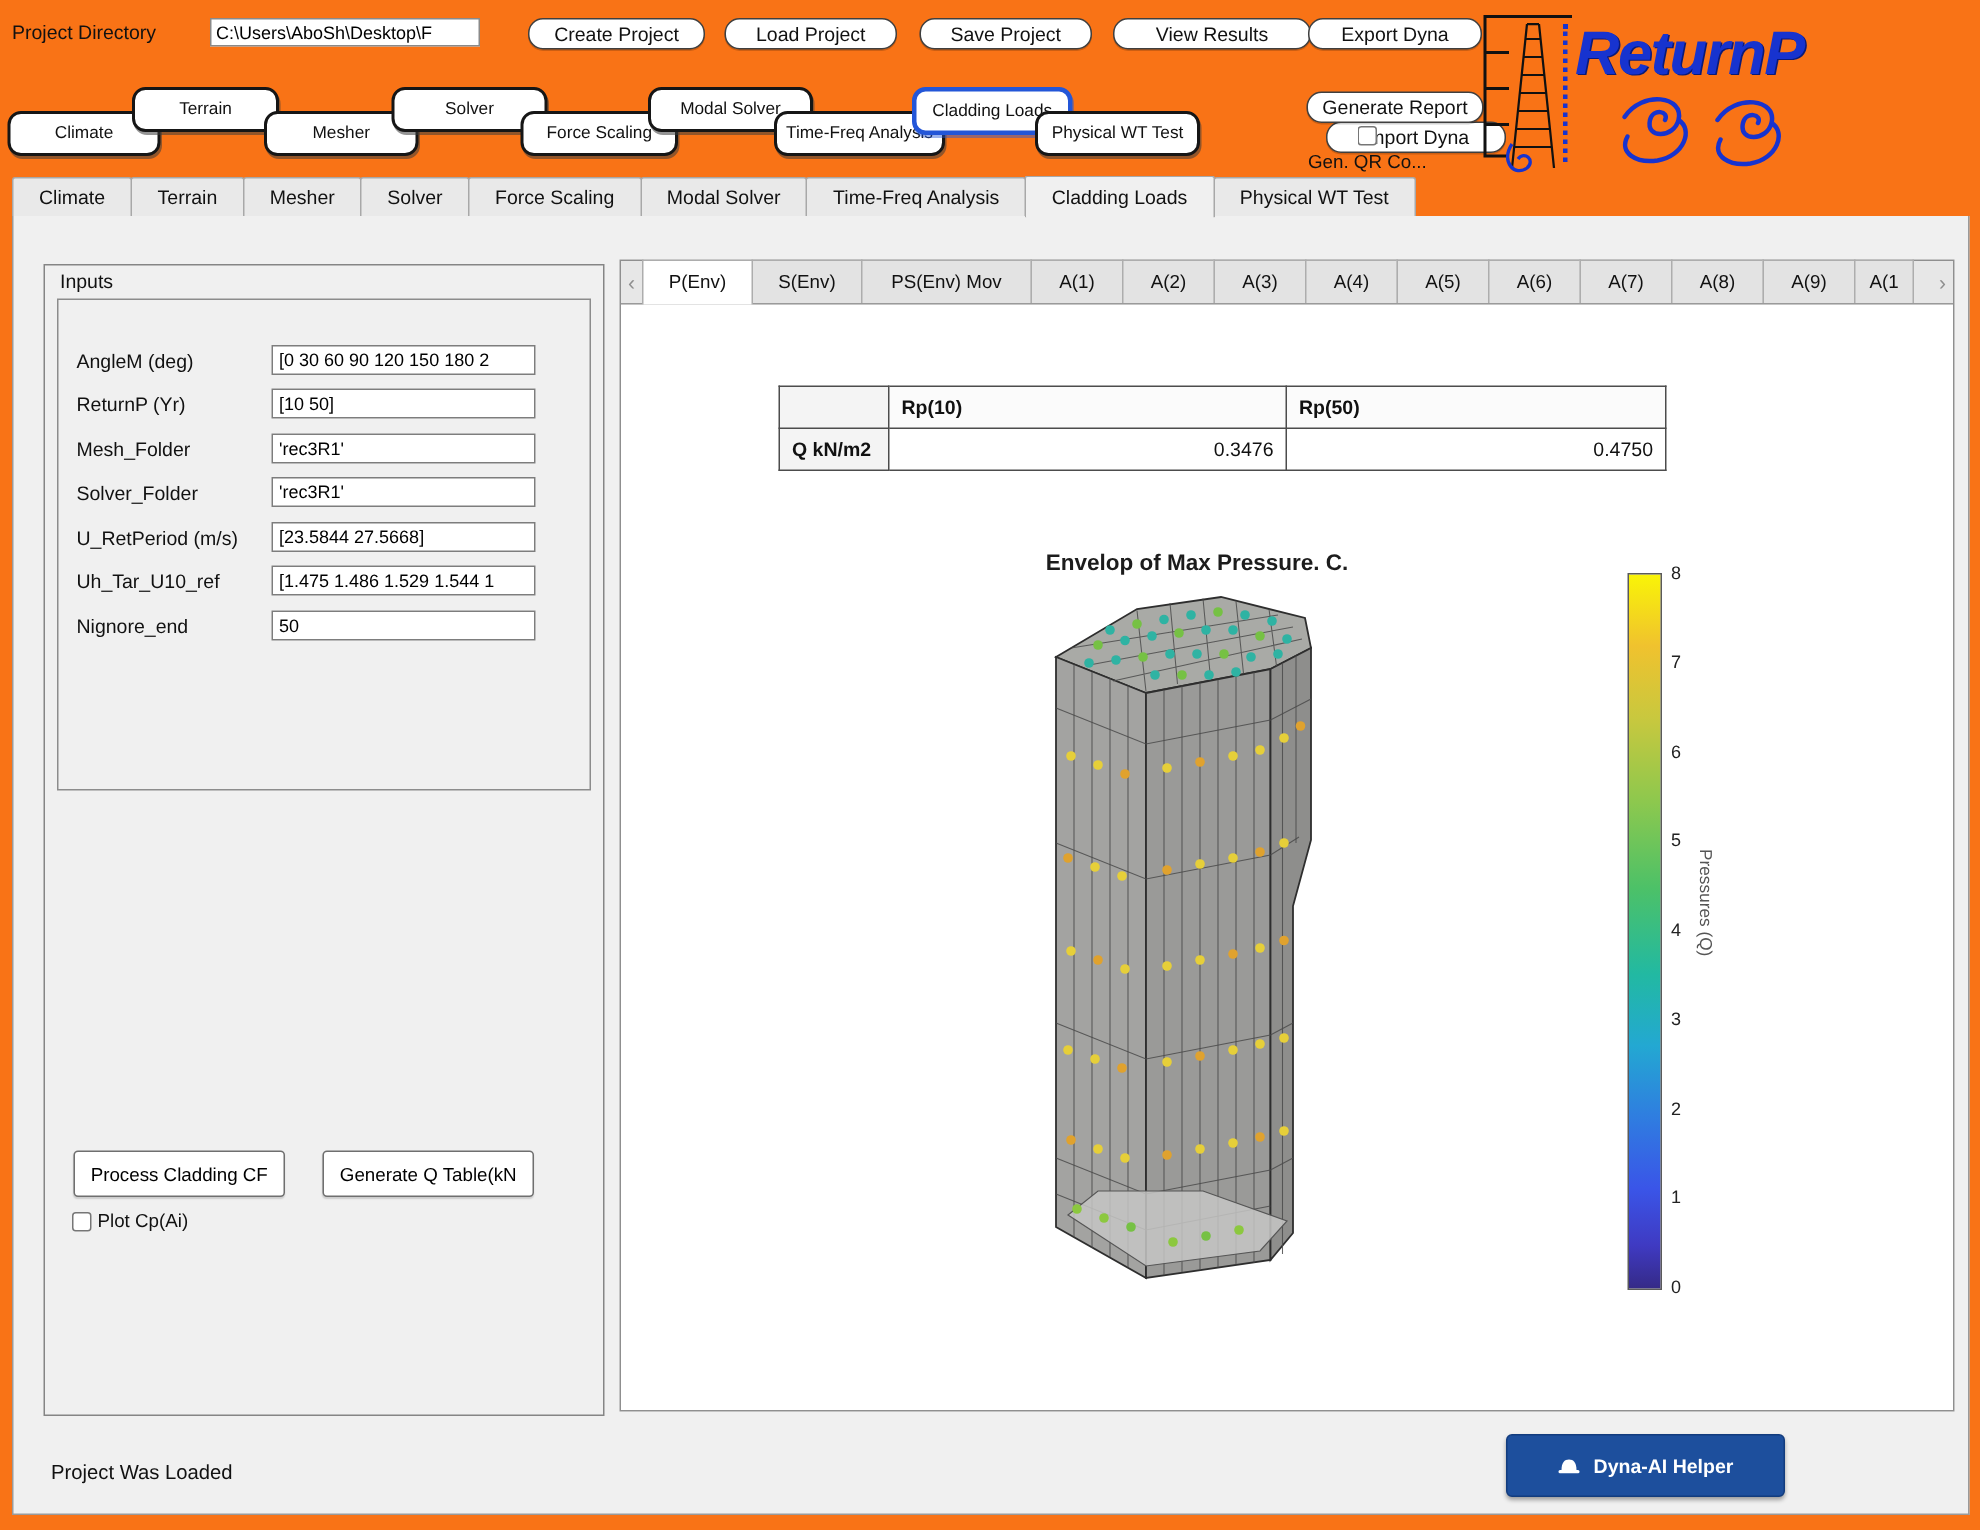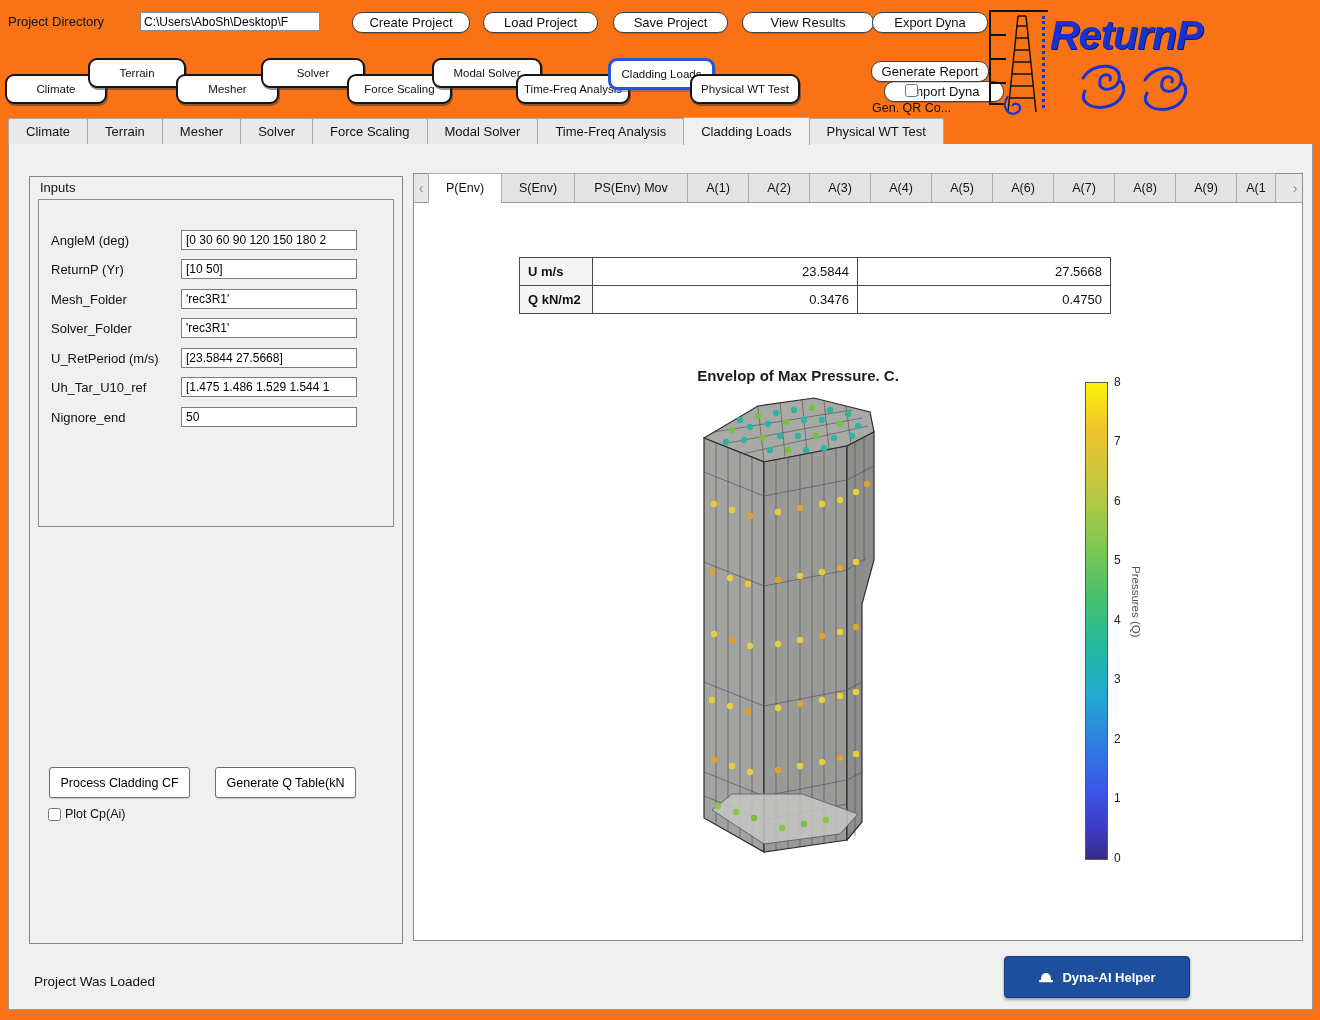--- a/index.html
+++ b/index.html
@@ -199,24 +199,24 @@
         <div class="schev right">›</div>
       </div>
 
       <table class="qtable">
         <colgroup>
             <col style="width:73px;">
             <col style="width:265px;">
             <col style="width:253px;">
           </colgroup>
         <tbody>
-        <tr>
-          <th class="rowlab">U m/s</th>
-          <td class="val">23.5844</td>
-          <td class="val">27.5668</td>
+            <tr>
+          <th class="rowlab"></th>
+          <th>Rp(10)</th>
+          <th>Rp(50)</th>
         </tr>
         <tr>
           <th class="rowlab">Q kN/m2</th>
           <td class="val">0.3476</td>
           <td class="val">0.4750</td>
         </tr>
       </tbody>
         </table>
 
       <div class="plot-title">Envelop of Max Pressure. C.</div>

